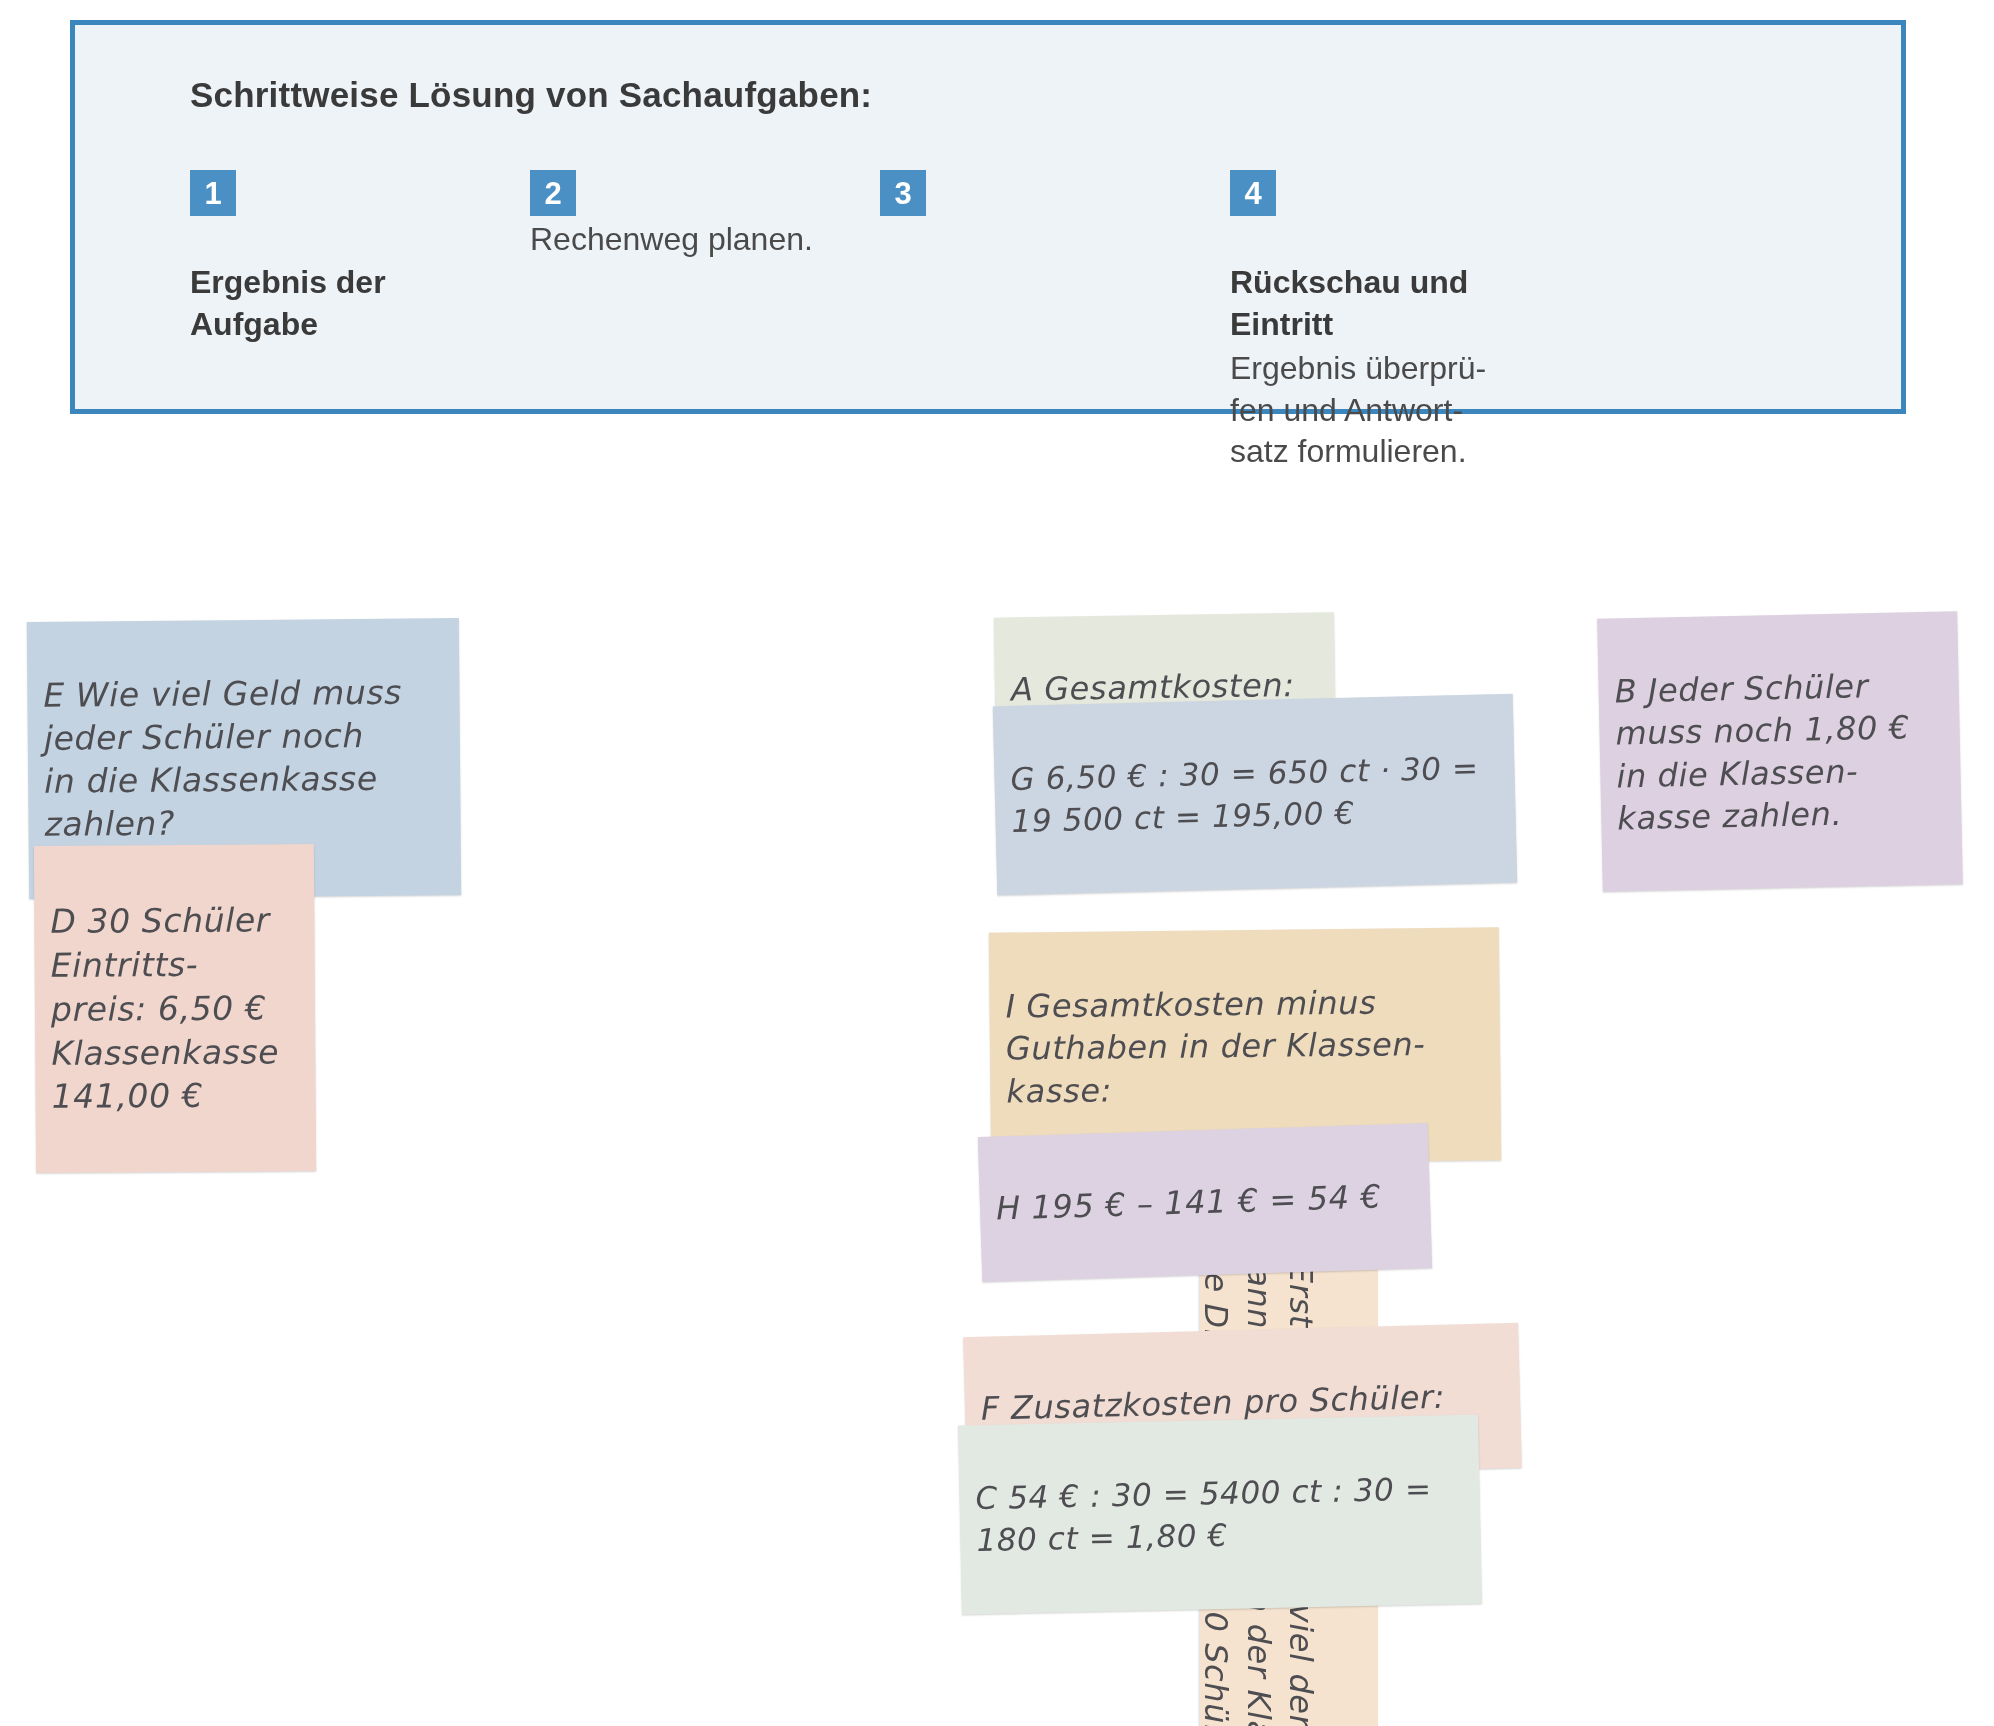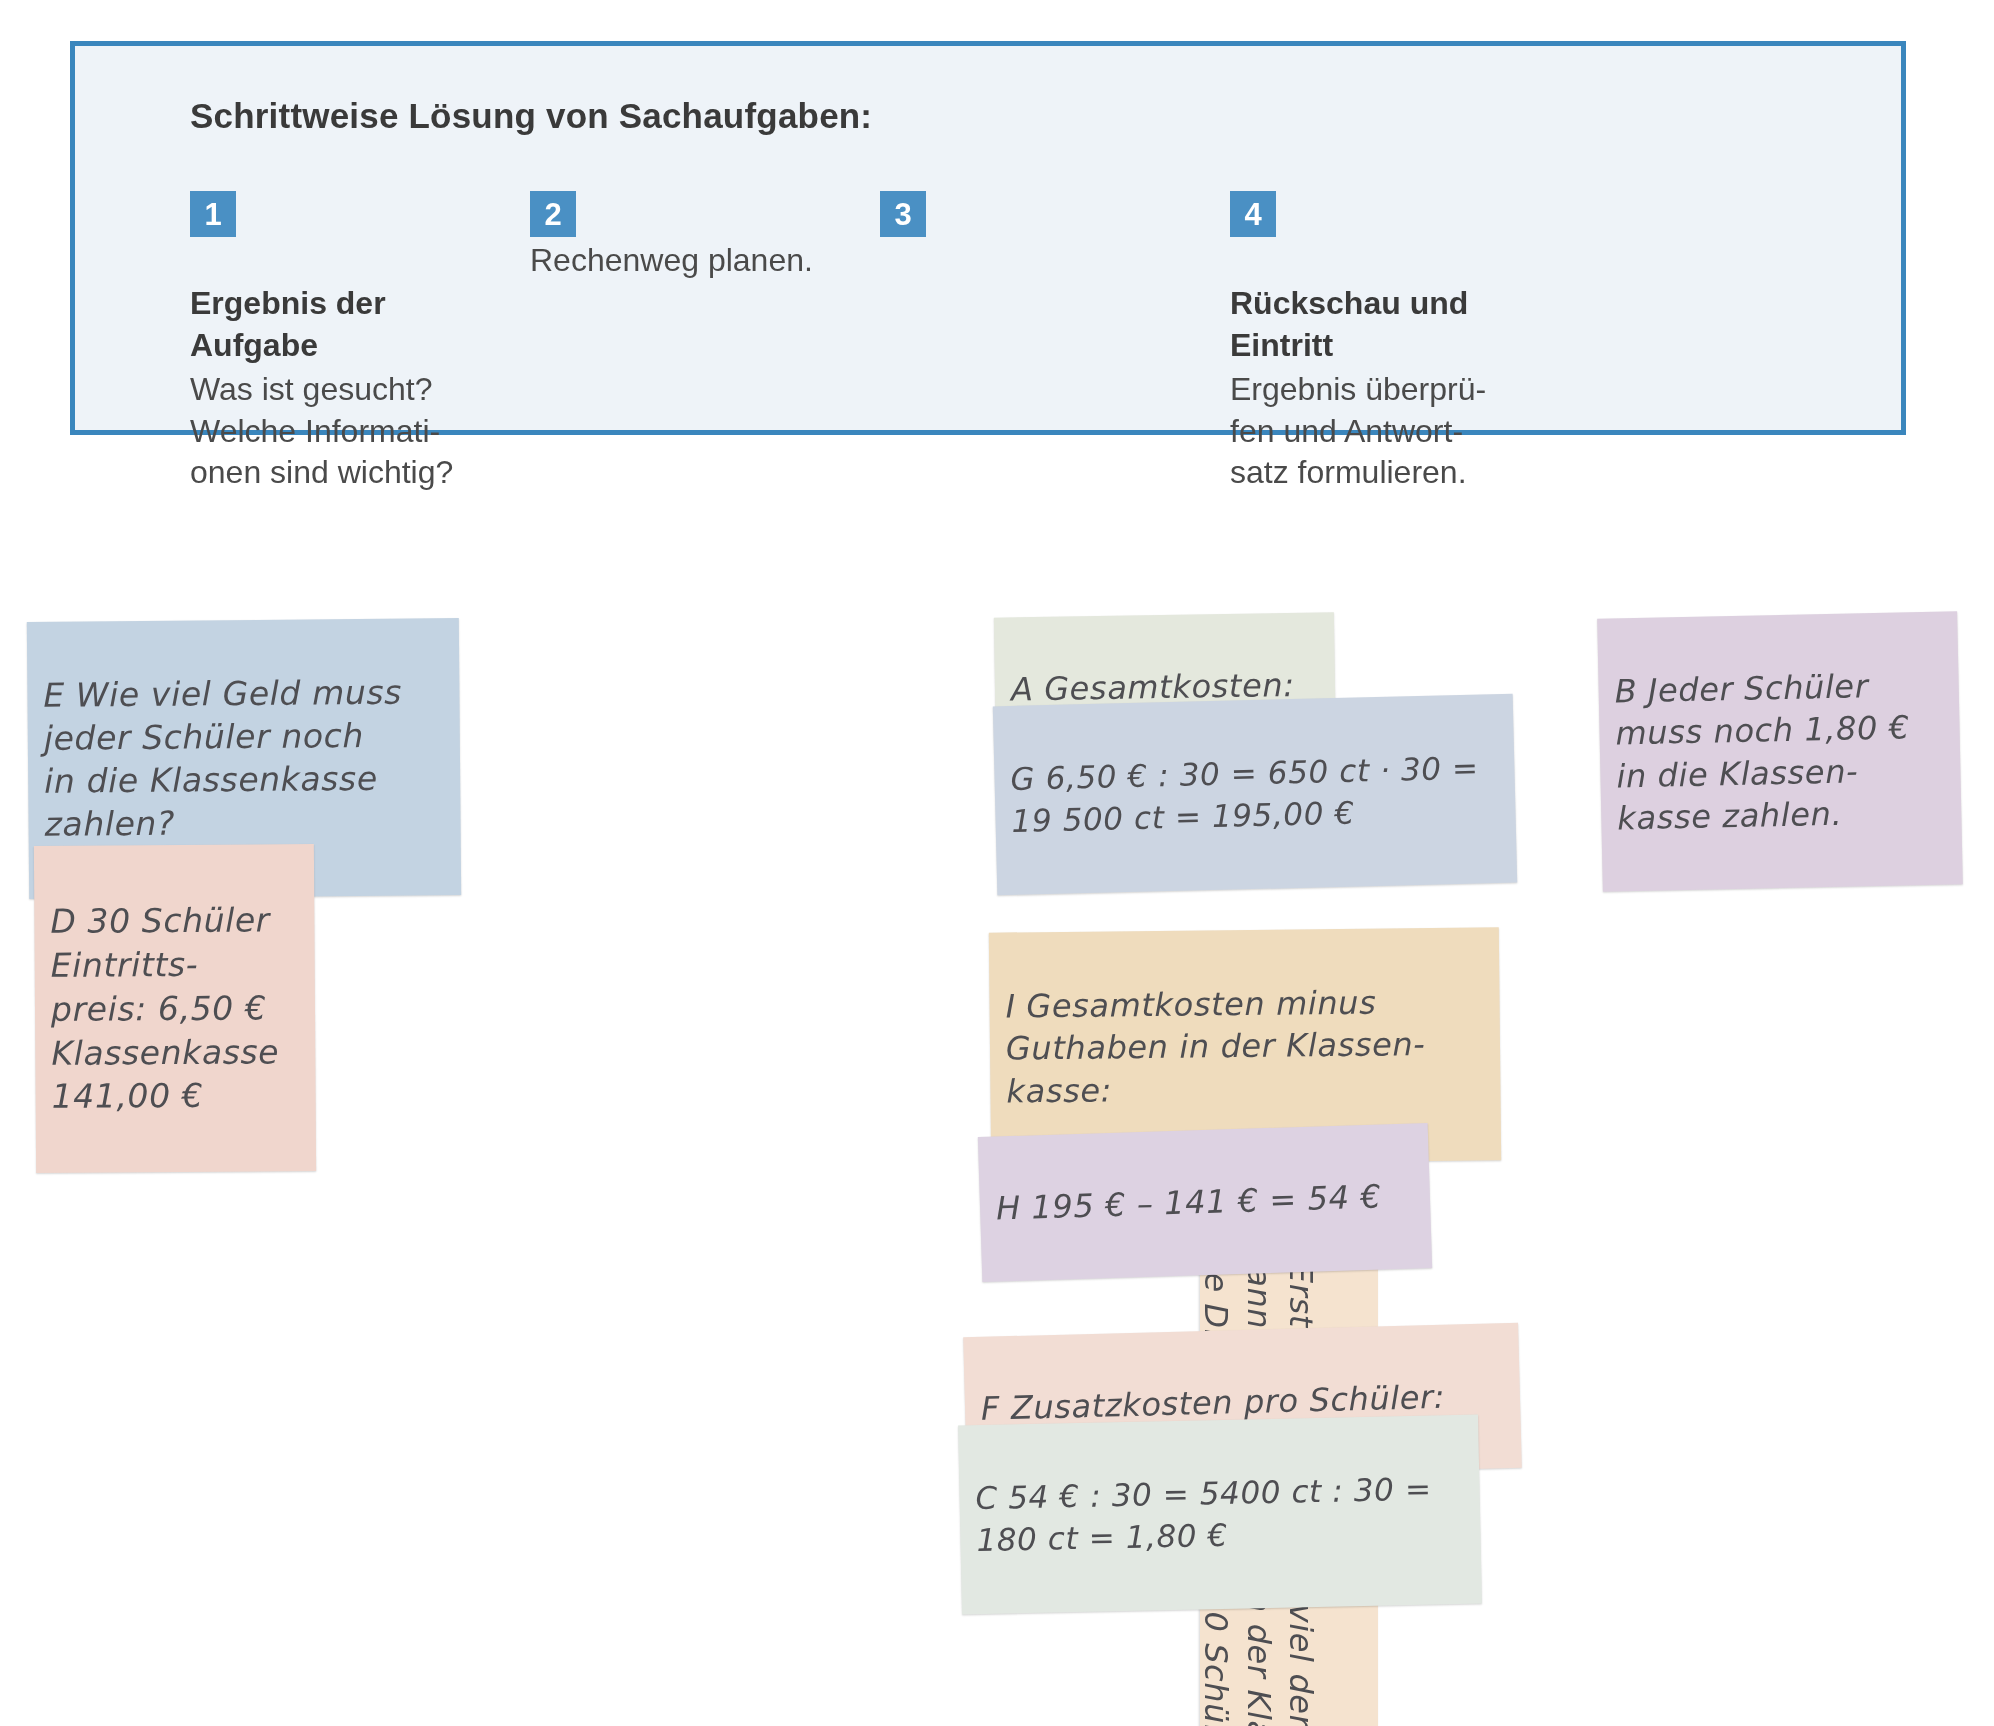--- a/index.html
+++ b/index.html
@@ -12,21 +12,21 @@
     height: 1726px;
     position: relative;
     font-family: "Liberation Sans", sans-serif;
     overflow: hidden;
   }
 
   
   #info-box {
     position: absolute;
     left: 70px;
-    top: 41px;
+    top: 20px;
     width: 1836px;
     height: 394px;
     box-sizing: border-box;
     border: 5px solid #3a86bd;
     background: #eef3f8;
   }
   #info-box-title {
     position: absolute;
     left: 115px;
     top: 50px;
@@ -160,23 +160,20 @@
 <body>
 
 <div id="info-box">
 
   <div id="info-box-title">Schrittweise Lösung von Sachaufgaben:</div>
 
   <div class="step-col" id="col-1">
     <div class="step-badge">1</div>
     <div class="step-heading">Ergebnis der
 Aufgabe</div>
-    <div class="step-body">Was ist gesucht?
-Welche Informati-
-onen sind wichtig?</div>
   </div>
 
   <div class="step-col" id="col-2">
     <div class="step-badge">2</div>
     <div class="step-body">Rechenweg planen.</div>
   </div>
 
   <div class="step-col" id="col-3">
     <div class="step-badge">3</div>
   </div>

